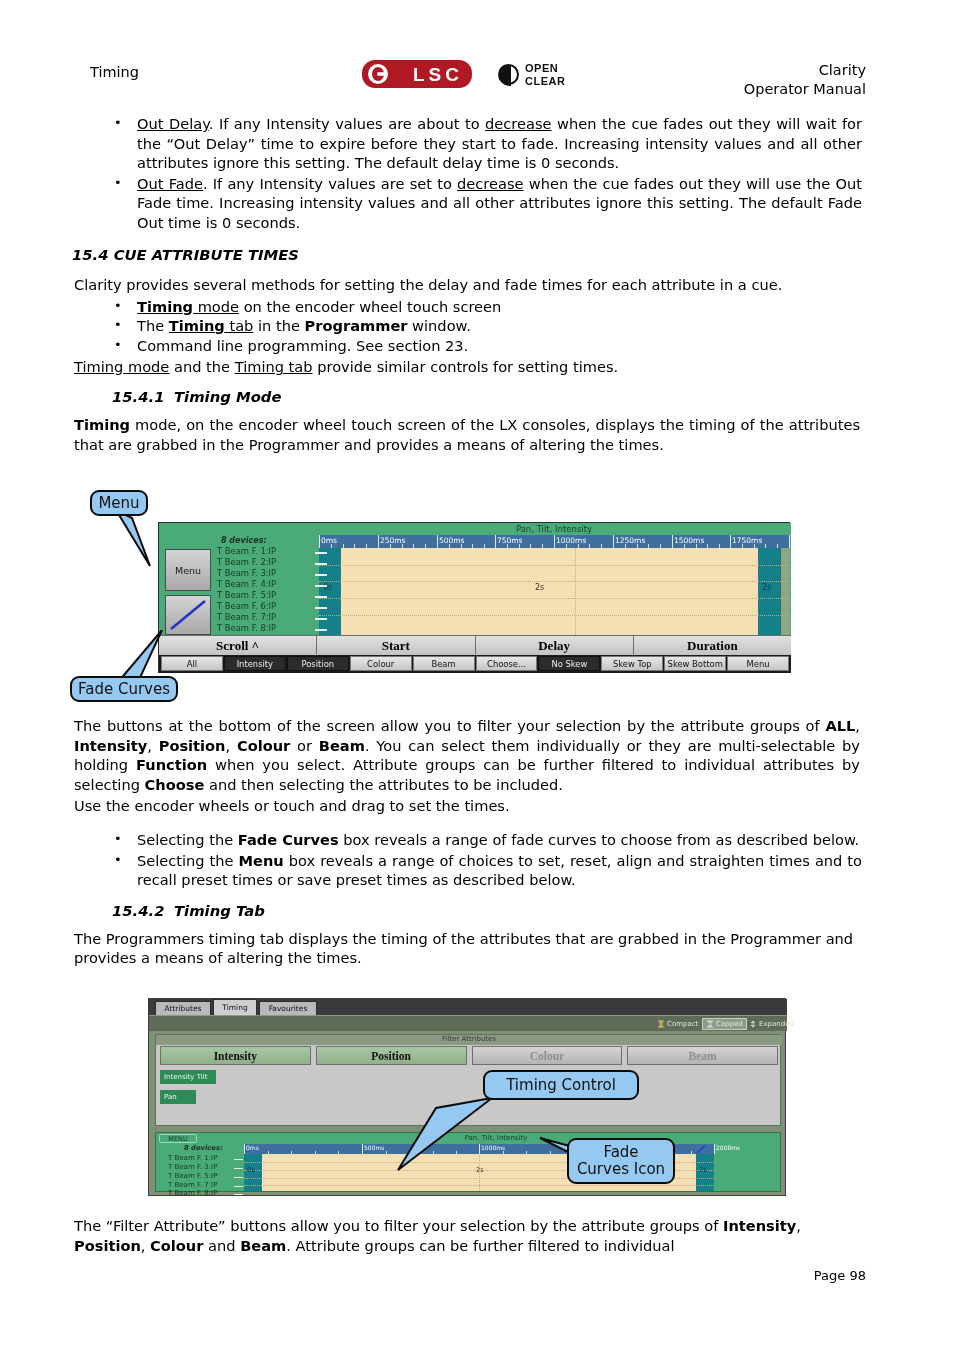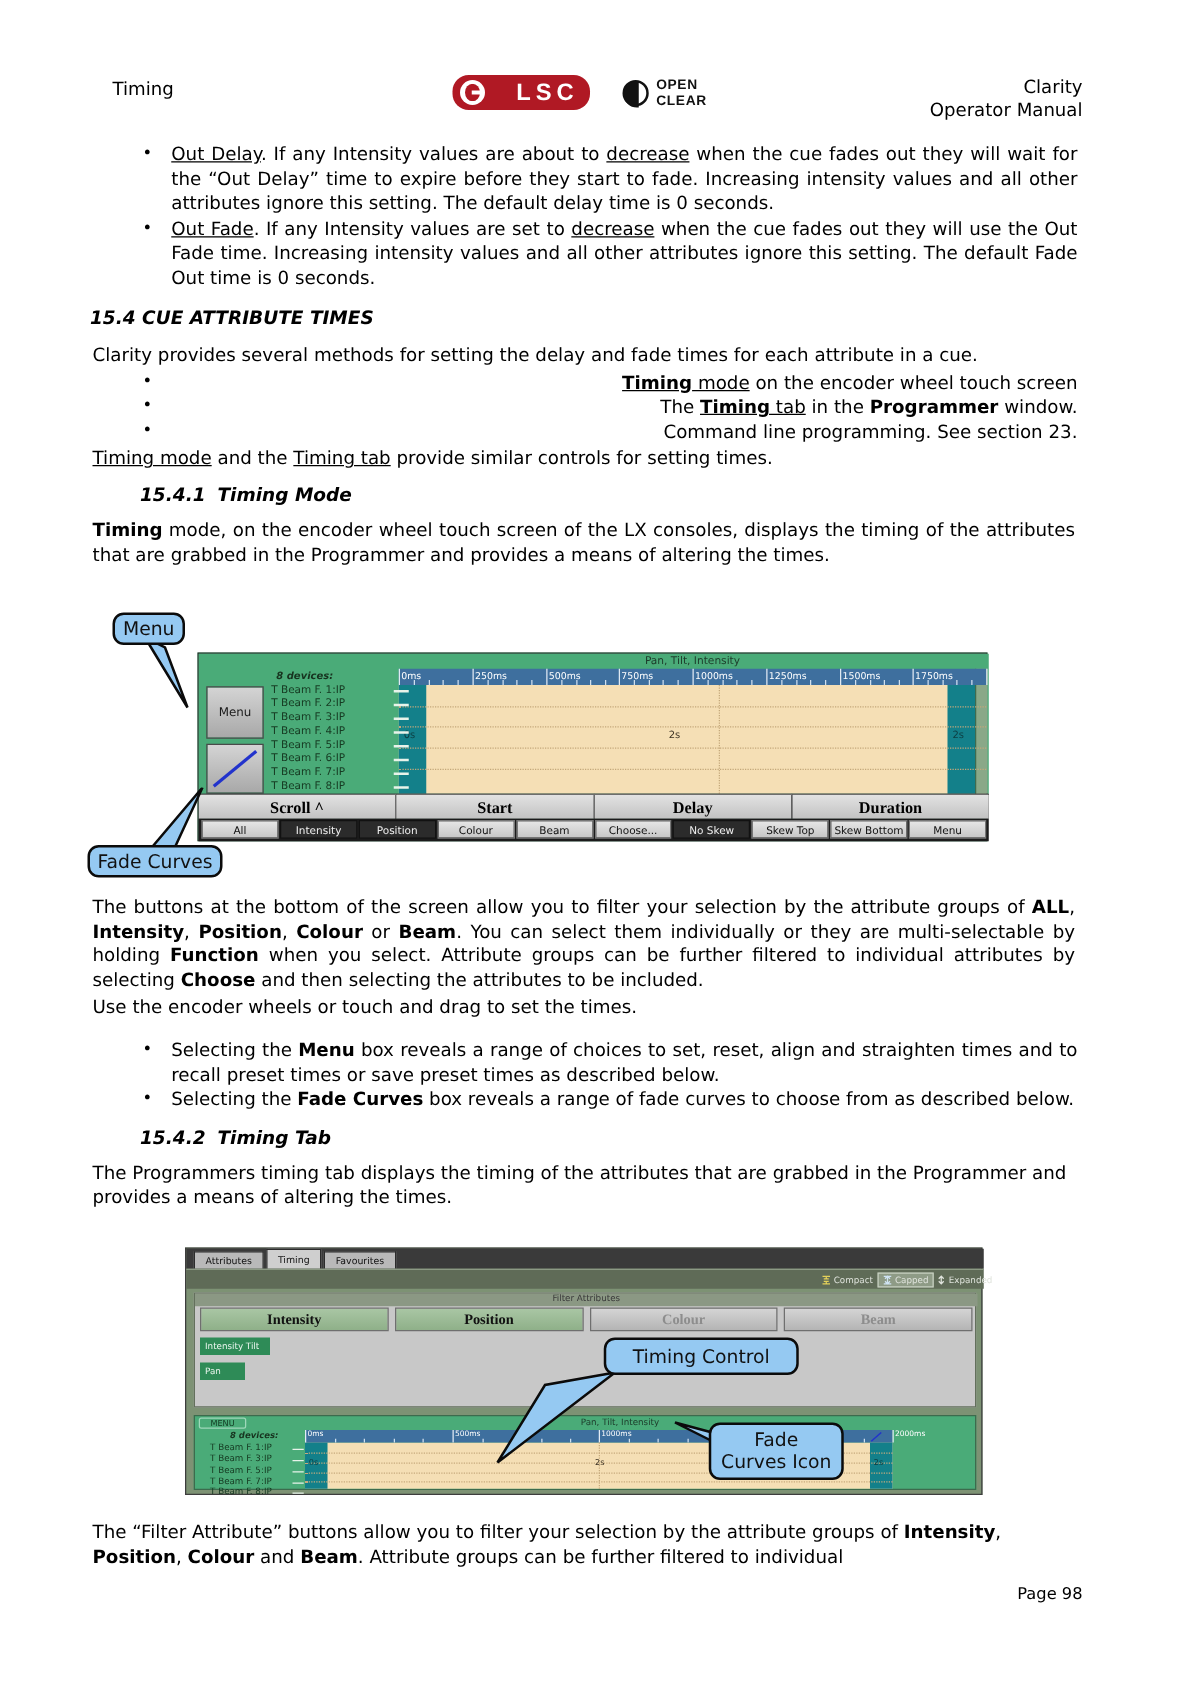--- a/index.html
+++ b/index.html
@@ -51,21 +51,21 @@
     content:""; position:absolute; left:-1px; top:-1px; width:12px; height:21px;
     background:#111; border-radius:21px 0 0 21px;
   }
   .oc-words { position:absolute; left:27px; top:0px; font-family:"Liberation Sans", sans-serif;
     font-weight:bold; font-size:11px; line-height:12.5px; letter-spacing:0.5px; color:#111;}
 
   
   .col { position:absolute; left:72px; width:790px; }
   p.t { margin:2px; font-size:14.6px; line-height:19.6px; }
   p.just { text-align:justify; }
-  .bl { position:relative; padding-left:65px; font-size:14.6px; line-height:19.6px; margin:0;text-align:right; }
+  .bl { position:relative; padding-left:65px; font-size:14.6px; line-height:19.6px; margin:0; }
   .bl::before{ content:"\2022"; position:absolute; left:42px; top:-1px; font-size:13px; }
   .bl2 { position:relative; padding-left:65px; font-size:14.6px; line-height:19.6px; margin:0;}
   .bl2::before{ content:"\2022"; position:absolute; left:42px; top:-1px; font-size:13px; }
   h2.sec { margin:0; font-size:14.8px; font-weight:bold; font-style:italic; }
   h3.sub { margin:0; font-size:14.8px; font-weight:bold; font-style:italic; padding-left:40px;}
   h3.sub .num { display:inline-block; width:62px; }
   b { font-weight:bold; }
   u { text-decoration:underline; }
 
   
@@ -367,22 +367,22 @@
   <div class="callout" style="left:70px;top:676px;width:108px;height:26px;">
     <span>Fade Curves</span>
   </div>
 
   <div class="col" style="top:714px;">
     <p class="t just"><span>The buttons at the bottom of the screen allow you to filter your selection by the attribute groups of </span><b>ALL</b><span>, </span><b>Intensity</b><span>, </span><b>Position</b><span>, </span><b>Colour</b><span> or </span><b>Beam</b><span>. You can select them individually or they are multi-selectable by holding </span><b>Function</b><span> when you select. Attribute groups can be further filtered to individual attributes by selecting </span><b>Choose</b><span> and then selecting the attributes to be included.</span></p>
     <p class="t">Use the encoder wheels or touch and drag to set the times.</p>
   </div>
 
   <div class="col" style="top:830px;">
+    <p class="bl2 just"><span>Selecting the </span><b>Fade Curves</b><span> box reveals a range of fade curves to choose from as described below.</span></p>
     <p class="bl2 just" style="margin-top:1px;"><span>Selecting the </span><b>Menu</b><span> box reveals a range of choices to set, reset, align and straighten times and to recall preset times or save preset times as described below.</span></p>
-    <p class="bl2 just"><span>Selecting the </span><b>Fade Curves</b><span> box reveals a range of fade curves to choose from as described below.</span></p>
 
     <h3 class="sub" style="margin-top:12px;"><span class="num">15.4.2</span><span>Timing Tab</span></h3>
     <p class="t" style="margin-top:10px;">The Programmers timing tab displays the timing of the attributes that are grabbed in the Programmer and provides a means of altering the times.</p>
   </div>
 
   <div class="shot" id="shot2">
     <div class="tabbar">
       <div class="tab" style="left:6px;width:56px;">Attributes</div>
       <div class="tab active" style="left:64px;width:44px;">Timing</div>
       <div class="tab" style="left:110px;width:58px;">Favourites</div>

